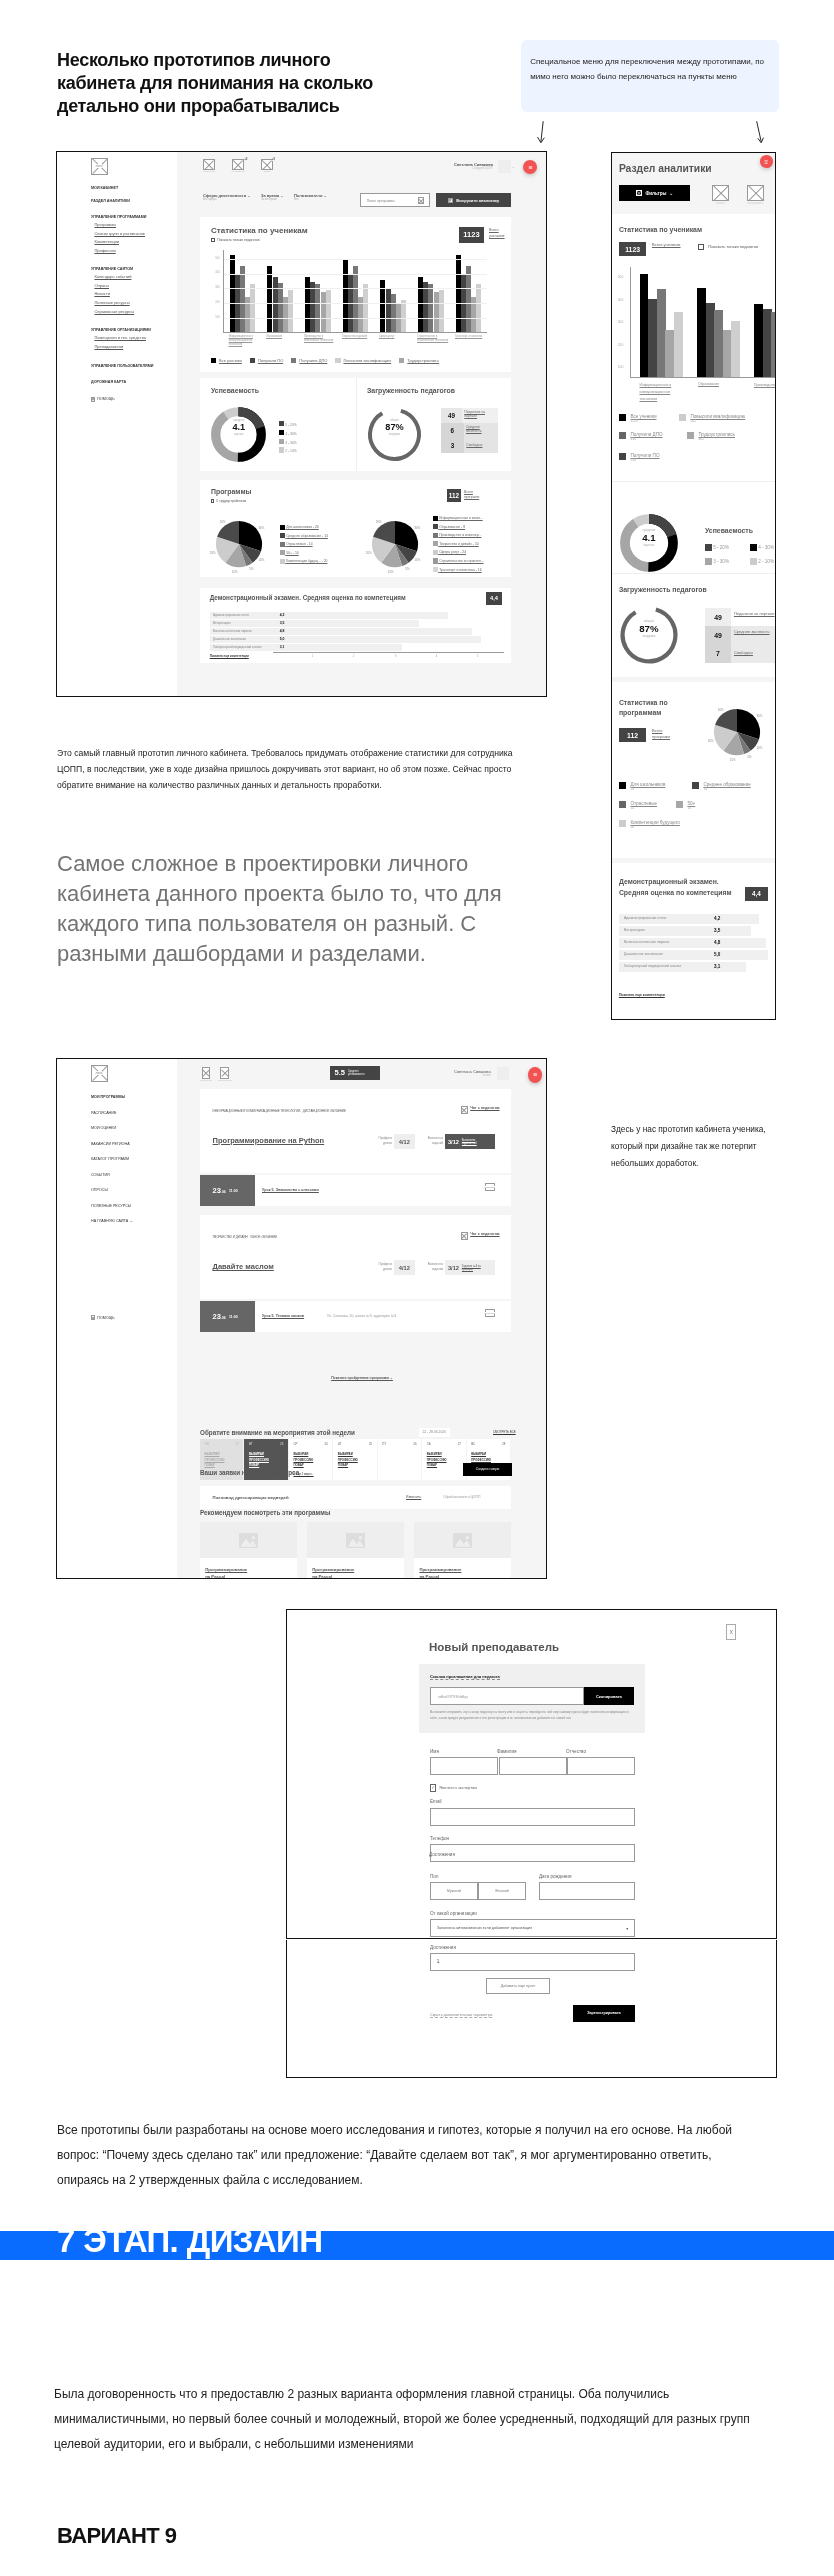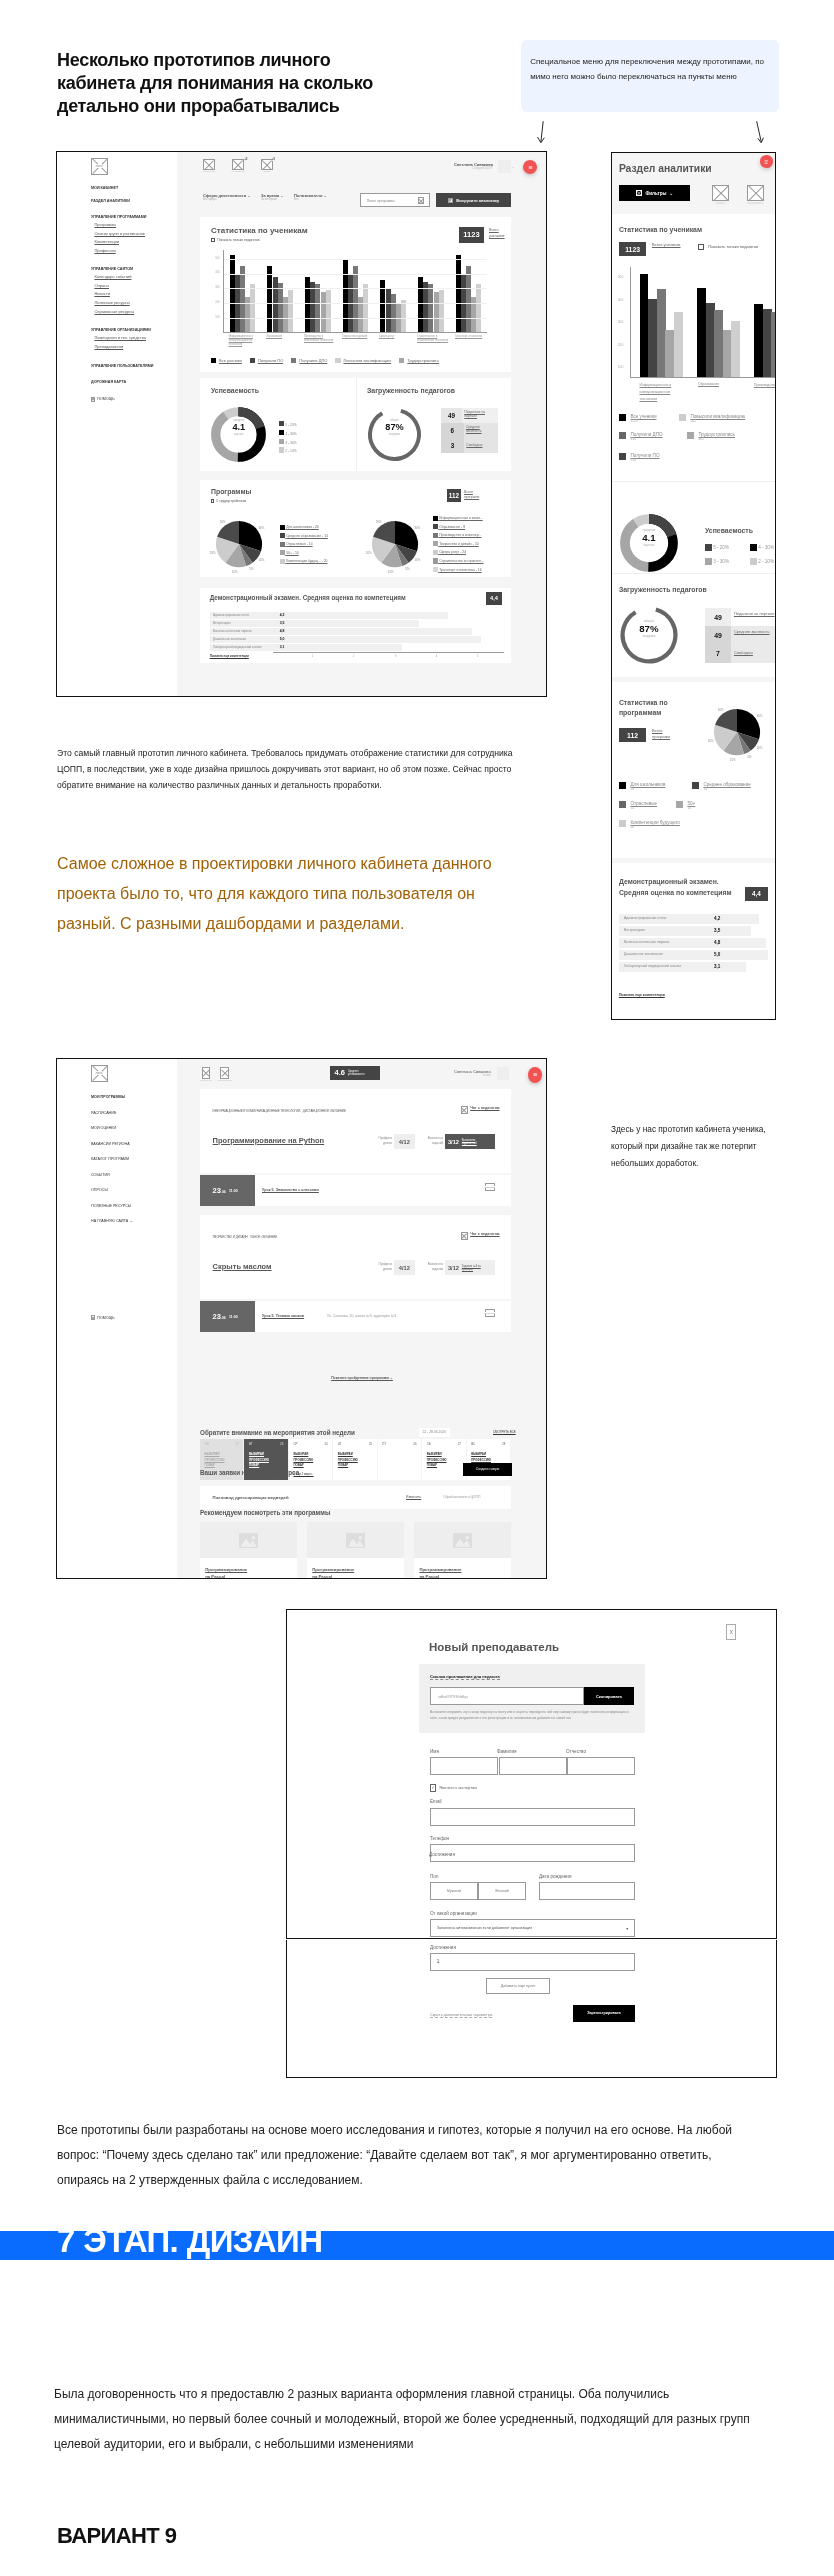--- a/index.html
+++ b/index.html
@@ -20,21 +20,21 @@
 .side .sec{font-weight:bold;font-size:3.7px;margin-top:7.5px;text-transform:uppercase}
 .side .lnk{text-decoration:underline;color:#555;margin-left:3.4px;line-height:8.6px}
 .ttl{color:#555;font-weight:bold}
 .bar{position:absolute;bottom:0}
 .leg{display:inline-flex;align-items:center;gap:2.9px;font-size:4px;color:#666;margin-right:8px;text-decoration:underline}
 .sw{width:5.2px;height:5.2px;display:inline-block}
 .dkbox{background:#444;color:#fff;font-weight:bold;display:flex;align-items:center;justify-content:center}
 .btn-black{background:#000;color:#fff;display:flex;align-items:center;justify-content:center}
 .input{border:0.6px solid #999;background:#fff}
 .lbl{font-size:4.6px;color:#666}
-.big{font-size:16px;line-height:30px;color:#a16207}
+.big{font-size:22px;line-height:30px;color:#737373}
 .para{font-size:9.5px;line-height:16px;color:#222}
 .redbtn{background:#f25252;border-radius:50%;box-shadow:0 1.7px 4.6px rgba(0,0,0,.2);display:flex;align-items:center;justify-content:center;color:#fff}
 </style>
 </head>
 <body>
 
 <div class="abs h1" style="left:57px;top:49px;width:355px">Несколько прототипов личного кабинета для понимания на сколько детально они прорабатывались</div>
 <div class="abs note" style="left:521px;top:40px;width:258px;height:72px">Специальное меню для переключения между прототипами, по мимо него можно было переключаться на пункты меню</div>
 <svg class="abs" style="left:533px;top:120px" width="17" height="24" viewBox="0 0 30 42">
     <path d="M18 2 L14 38 M8 30 L14 40 L20 31" stroke="#111" stroke-width="1.6" fill="none"></path>
@@ -598,21 +598,21 @@
       <div style="text-align:center">
           <div class="ph" style="width:8.6px;height:11.5px;margin:0 auto"></div>
           <div style="font-size:2.3px;color:#bbb">сообщения</div>
         </div>
       <div style="text-align:center">
           <div class="ph" style="width:8.6px;height:11.5px;margin:0 auto"></div>
           <div style="font-size:2.3px;color:#bbb">уведомления</div>
         </div>
     </div>
     <div class="abs" style="left:153px;top:6.9px;width:50px;height:13.8px;background:#444;color:#fff;display:flex;align-items:center;gap:2.9px;padding:0 4.6px">
-        <span style="font-size:7.5px;font-weight:bold">4.6</span>
+        <span style="font-size:7.5px;font-weight:bold">5.5</span>
         <span style="font-size:2.6px;width:20.6px">Средняя успеваемость</span>
       </div>
     <div class="abs" style="left:277px;top:10.3px;text-align:right">
         <div style="font-size:4px;color:#555">Светлана Сивакова</div>
         <div style="font-size:2.6px;color:#bbb">Ученик</div>
       </div>
     <div class="abs" style="left:320px;top:8px;width:11.5px;height:12.6px;background:#eee"></div>
     <div class="abs redbtn" style="left:351px;top:8px;width:13.8px;height:15.5px;font-size:6.9px">
         <span>≡</span>
       </div>
@@ -641,21 +641,21 @@
     <div style="position:absolute;left:127px;top:99px;font-size:3.4px;color:#999"></div>
     <div style="position:absolute;left:284px;top:94px;font-size:2.3px;color:#999;text-align:center"><div style="border:0.6px solid #999;border-width:0.6px 0.6px 0 0.6px;width:10.3px;height:2.9px;margin:0 auto"></div><span>напомнить</span><div style="border:0.6px solid #999;border-width:0 0.6px 0.6px 0.6px;width:10.3px;height:2.9px;margin:0 auto"></div></div>
         </div>
         <div style="position: relative; height: 126px; margin-bottom: 0px;">
     <div style="position:absolute;left:0;top:0;width:311px;height:84px;background:#fff"></div>
     <div style="position:absolute;left:12.6px;top:19.5px;font-size:2.9px;color:#555"><span>ТВОРЧЕСТВО И ДИЗАЙН</span>&nbsp;&nbsp;&nbsp;<span>ОЧНОЕ ОБУЧЕНИЕ</span></div>
     <div class="u" style="position:absolute;left:261px;top:17px;font-size:3.7px;color:#555;font-weight:bold;display:flex;gap:2.3px">
             <span class="ph" style="width:6.9px;height:8px;display:inline-block"></span>
             <span>Чат с педагогом</span>
           </div>
-    <div class="u" style="position:absolute;left:12.6px;top:47px;font-size:7.5px;color:#555;font-weight:bold">Скрыть маслом</div>
+    <div class="u" style="position:absolute;left:12.6px;top:47px;font-size:7.5px;color:#555;font-weight:bold">Давайте маслом</div>
     <div style="position:absolute;left:170px;top:47px;width:22px;font-size:2.9px;color:#888;text-align:right;line-height:4.6px">Пройдено уроков</div>
     <div style="position:absolute;left:194px;top:45px;width:20.6px;height:15px;background:#eee;font-size:5.7px;font-weight:bold;color:#555;display:flex;align-items:center;justify-content:center">4/12</div>
     <div style="position:absolute;left:221px;top:47px;width:22px;font-size:2.9px;color:#888;text-align:right;line-height:4.6px">Выполнено заданий</div>
     <div style="position:absolute;left:245px;top:45px;width:50px;height:15px;background:#eee;color:#555;display:flex;align-items:center;gap:2.9px;padding:0 2.9px">
             <span style="font-size:5.7px;font-weight:bold">3/12</span>
             <span class="u" style="font-size:2.6px;width:23px">Задание №3 на проверке</span>
           </div>
     <div style="position:absolute;left:0;top:86px;width:311px;height:31px;background:#fff"></div>
     <div style="position:absolute;left:0;top:86px;width:55px;height:31px;background:#666;color:#fff;display:flex;align-items:center;gap:3.4px;padding-left:12.6px">
             <span style="font-size:7.5px;font-weight:bold"><span>23</span><span style="font-size:3.4px">.06</span></span>

